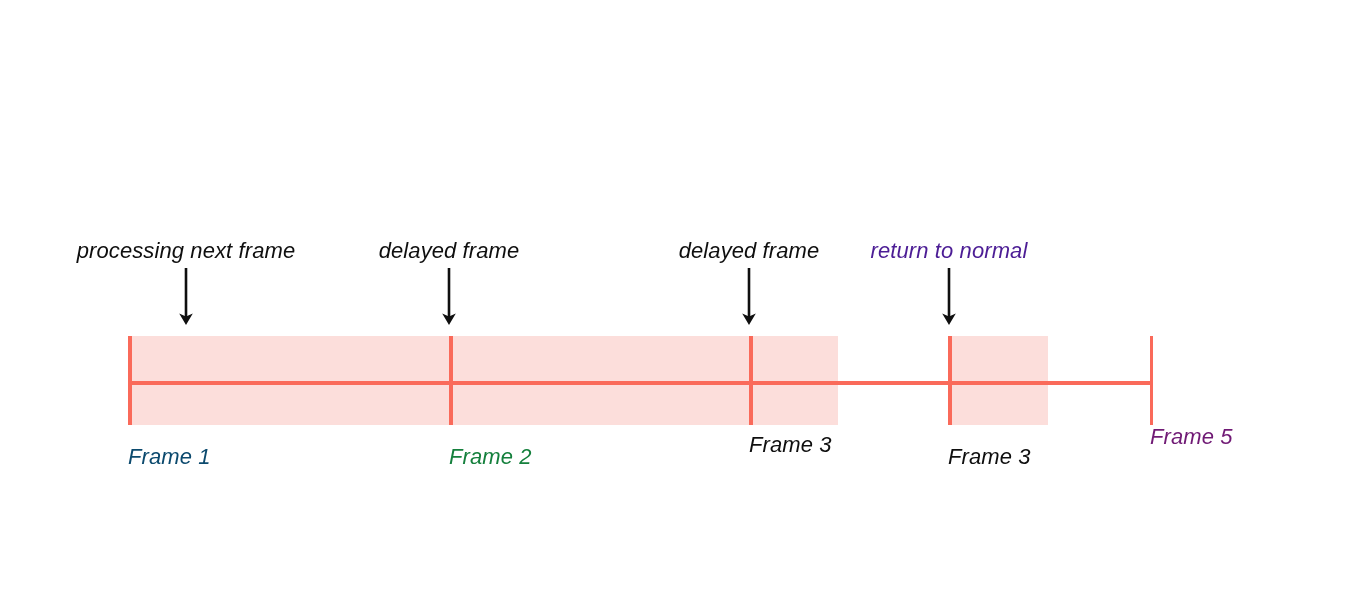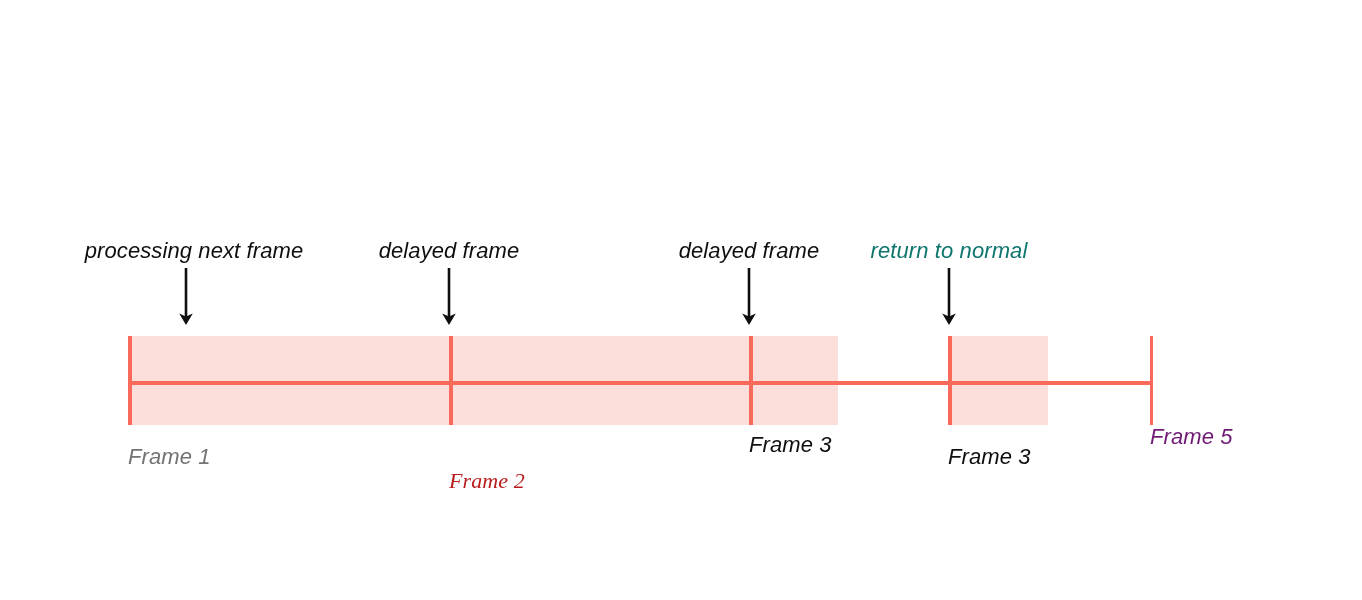--- a/index.html
+++ b/index.html
@@ -89,51 +89,51 @@
 
   <div id="ticks-layer">
       <div class="tick" style="left: 128px; width: 4px; background: rgb(250, 106, 90);"></div>
       <div class="tick" style="left: 449px; width: 4px; background: rgb(250, 106, 90);"></div>
       <div class="tick" style="left: 749px; width: 4px; background: rgb(250, 106, 90);"></div>
       <div class="tick" style="left: 948px; width: 4px; background: rgb(250, 106, 90);"></div>
       <div class="tick" style="left: 1150px; width: 3px; background: rgb(250, 106, 90);"></div>
     </div>
 
   <div id="annotations-layer">
-      <div class="annot-label" style="left: 186px; top: 238px; color: rgb(15, 15, 15); margin-left: 8px;">processing next frame</div>
+      <div class="annot-label" style="left: 186px; top: 238px; color: rgb(15, 15, 15);">processing next frame</div>
       <div class="arrow" style="left: 174px; top: 268px;">
         <svg width="24" height="58" viewBox="0 0 24 58">
           <line x1="12" y1="0" x2="12" y2="50" stroke="#0f0f0f" stroke-width="2.6"></line>
           <path d="M12 57 L5.2 45.5 L12 48.6 L18.8 45.5 Z" fill="#0f0f0f"></path>
         </svg>
       </div>
       <div class="annot-label" style="left: 449px; top: 238px; color: rgb(15, 15, 15);">delayed frame</div>
       <div class="arrow" style="left: 437px; top: 268px;">
         <svg width="24" height="58" viewBox="0 0 24 58">
           <line x1="12" y1="0" x2="12" y2="50" stroke="#0f0f0f" stroke-width="2.6"></line>
           <path d="M12 57 L5.2 45.5 L12 48.6 L18.8 45.5 Z" fill="#0f0f0f"></path>
         </svg>
       </div>
       <div class="annot-label" style="left: 749px; top: 238px; color: rgb(15, 15, 15);">delayed frame</div>
       <div class="arrow" style="left: 737px; top: 268px;">
         <svg width="24" height="58" viewBox="0 0 24 58">
           <line x1="12" y1="0" x2="12" y2="50" stroke="#0f0f0f" stroke-width="2.6"></line>
           <path d="M12 57 L5.2 45.5 L12 48.6 L18.8 45.5 Z" fill="#0f0f0f"></path>
         </svg>
       </div>
-      <div class="annot-label" style="left: 949px; top: 238px; color: #0f766e;">return to normal</div>
+      <div class="annot-label" style="left: 949px; top: 238px; color: #4c1d95;">return to normal</div>
       <div class="arrow" style="left: 937px; top: 268px;">
         <svg width="24" height="58" viewBox="0 0 24 58">
           <line x1="12" y1="0" x2="12" y2="50" stroke="#0f0f0f" stroke-width="2.6"></line>
           <path d="M12 57 L5.2 45.5 L12 48.6 L18.8 45.5 Z" fill="#0f0f0f"></path>
         </svg>
       </div>
     </div>
 
   <div id="frame-labels-layer">
-      <div class="frame-label" style="left: 128px; top: 444px; color: #737373;">Frame 1</div>
-      <div class="frame-label" style="left: 449px; top: 468px; color: #b91c1c; font-family: Liberation Serif, serif;">Frame 2</div>
+      <div class="frame-label" style="left: 128px; top: 444px; color: #0c4a6e;">Frame 1</div>
+      <div class="frame-label" style="left: 449px; top: 444px; color: #15803d;">Frame 2</div>
       <div class="frame-label" style="left: 749px; top: 432px; color: rgb(15, 15, 15);">Frame 3</div>
       <div class="frame-label" style="left: 948px; top: 444px; color: rgb(15, 15, 15);">Frame 3</div>
       <div class="frame-label" style="left: 1150px; top: 424px; color: #701a75;">Frame 5</div>
     </div>
 
 </div>
 
 </body></html>

